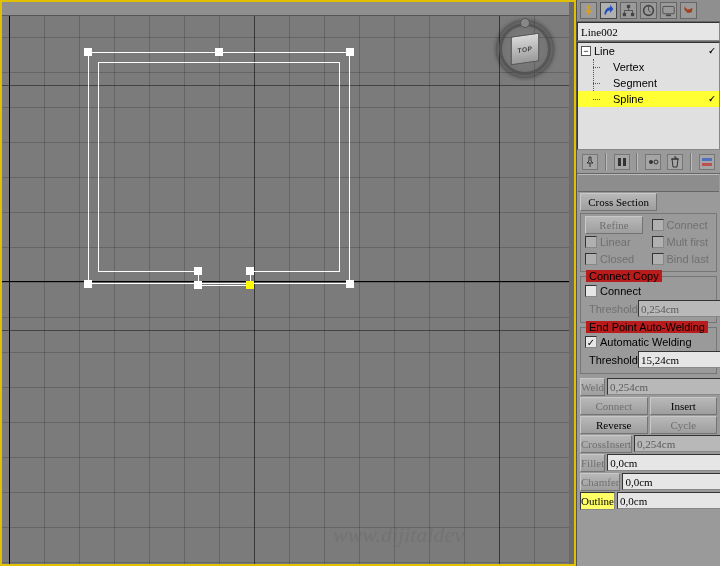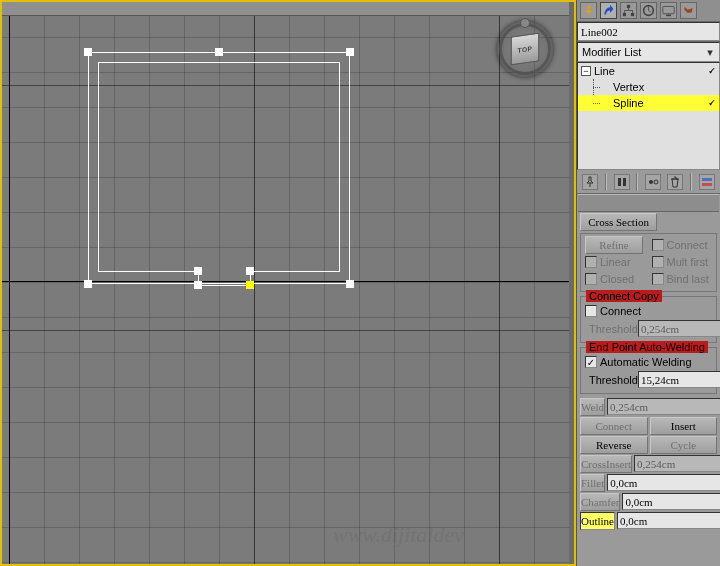--- a/index.html
+++ b/index.html
@@ -258,36 +258,35 @@
           <path d="M3 3l4 4 6-2-1 5-5 1-4-4z" fill="#a04020"></path>
         </svg>
     </div>
   </div>
 
   <div class="name-row">
     <input class="name-input" value="Line002" style="">
 
   </div>
 
-  <div class="dropdown">
-    <span>Modifier List</span>
-    <span class="arrow">▾</span>
-  </div>
 
   <div class="stack" style="position:relative">
     <div class="node">
       <span class="expander">−</span>
       <span>Line</span>
       <span class="chevron">🗸</span>
     </div>
     <div style="position:relative">
       <div class="vline"></div>
       <div class="node sub">
         <span>Vertex</span>
       </div>
+      <div class="node sub">
+        <span>Segment</span>
+      </div>
       <div class="node sub selected">
         <span>Spline</span>
         <span class="chevron">🗸</span>
       </div>
     </div>
   </div>
 
   <div class="toolrow">
     <div class="tb">
       <svg width="12" height="12" viewBox="0 0 12 12">

